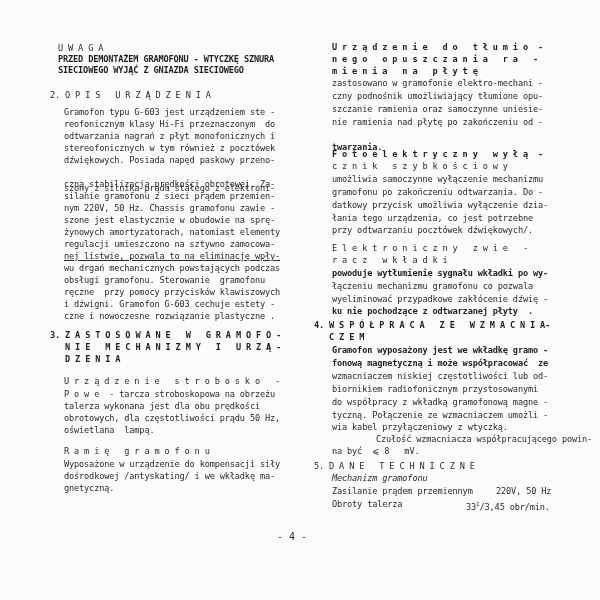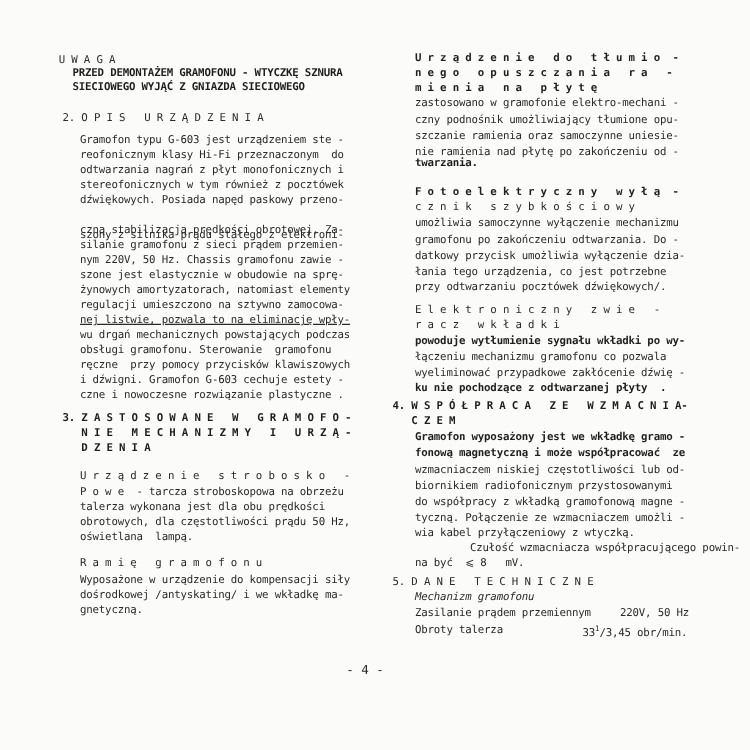--- a/index.html
+++ b/index.html
@@ -28,21 +28,21 @@
     font-size: 10px; font-family: "DejaVu Sans Mono", monospace;
   }
   sup { font-size: 6px; vertical-align: 4px; }
 </style>
 </head>
 <body>
 
 <div class="page">
 
   <div class="col col-left">
-    <div class="line" style="left:47px;top:43px;">U W A G A</div>
+    <div class="line" style="left:58px;top:43px;">U W A G A</div>
     <div class="line bold" style="left:58px;top:54px;">PRZED DEMONTAŻEM GRAMOFONU - WTYCZKĘ SZNURA</div>
     <div class="line bold" style="left:58px;top:65px;">SIECIOWEGO WYJĄĆ Z GNIAZDA SIECIOWEGO</div>
 
     <div class="line" style="left:50px;top:90px;">2. O P I S   U R Z Ą D Z E N I A</div>
     <div>
       <div class="line" style="left:64px;top:107px;">Gramofon typu G-603 jest urządzeniem ste -</div>
       <div class="line" style="left:64px;top:119px;">reofonicznym klasy Hi-Fi przeznaczonym  do</div>
       <div class="line" style="left:64px;top:131px;">odtwarzania nagrań z płyt monofonicznych i</div>
       <div class="line" style="left:64px;top:143px;">stereofonicznych w tym również z pocztówek</div>
       <div class="line" style="left:64px;top:155px;">dźwiękowych. Posiada napęd paskowy przeno-</div>
@@ -85,21 +85,21 @@
 
   <div class="col col-right">
     <div>
       <div class="line bold" style="left:32px;top:42px;">U r z ą d z e n i e   d o   t ł u m i o  -</div>
       <div class="line bold" style="left:32px;top:54px;">n e g o   o p u s z c z a n i a   r a   -</div>
       <div class="line bold" style="left:32px;top:66px;">m i e n i a   n a   p ł y t ę</div>
       <div class="line" style="left:32px;top:78px;">zastosowano w gramofonie elektro-mechani -</div>
       <div class="line" style="left:32px;top:91px;">czny podnośnik umożliwiający tłumione opu-</div>
       <div class="line" style="left:32px;top:104px;">szczanie ramienia oraz samoczynne uniesie-</div>
       <div class="line" style="left:32px;top:117px;">nie ramienia nad płytę po zakończeniu od -</div>
-      <div class="line bold" style="left:32px;top:126px;">twarzania.</div>
+      <div class="line bold" style="left:32px;top:142px;">twarzania.</div>
     </div>
 
     <div>
       <div class="line bold" style="left:32px;top:149px;">F o t o e l e k t r y c z n y   w y ł ą  -</div>
       <div class="line" style="left:32px;top:161px;">c z n i k   s z y b k o ś c i o w y</div>
       <div class="line" style="left:32px;top:174px;">umożliwia samoczynne wyłączenie mechanizmu</div>
       <div class="line" style="left:32px;top:187px;">gramofonu po zakończeniu odtwarzania. Do -</div>
       <div class="line" style="left:32px;top:200px;">datkowy przycisk umożliwia wyłączenie dzia-</div>
       <div class="line" style="left:32px;top:213px;">łania tego urządzenia, co jest potrzebne</div>
       <div class="line" style="left:32px;top:225px;">przy odtwarzaniu pocztówek dźwiękowych/.</div>

